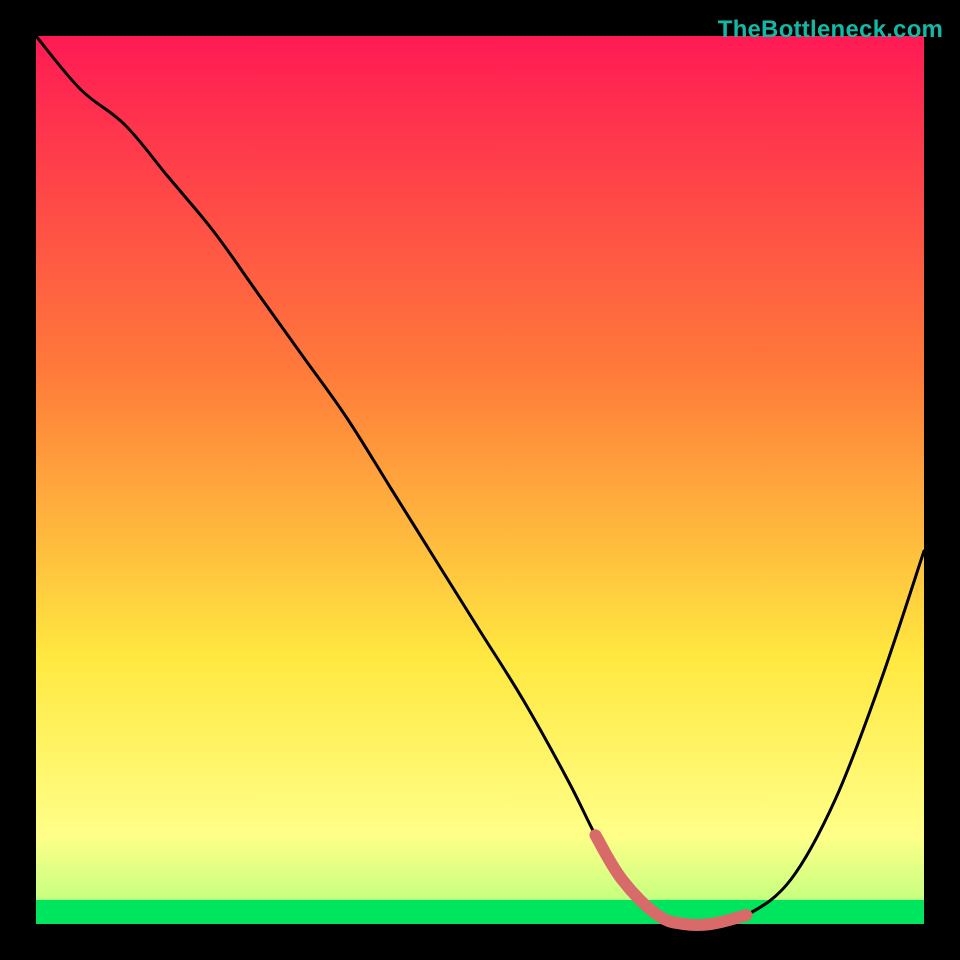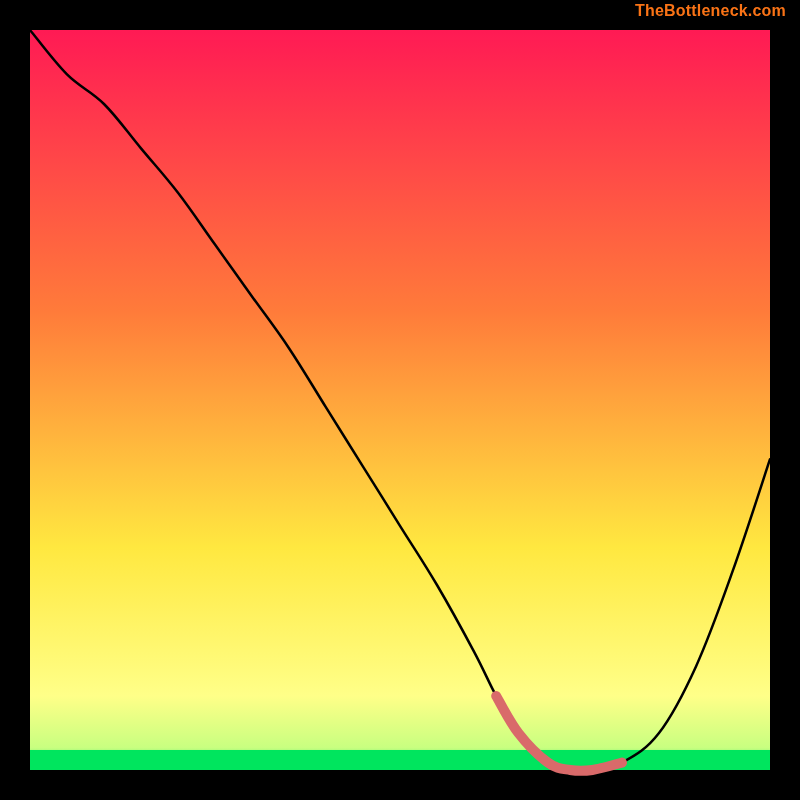--- a/index.html
+++ b/index.html
@@ -11,26 +11,26 @@
     overflow: hidden;
   }
   .stage {
     position: relative;
     width: 800px;
     height: 800px;
     background: #000;
   }
   .watermark {
     position: absolute;
-    top: 2px;
+    top: 14px;
     right: 14px;
     font-family: Arial, Helvetica, sans-serif;
-    font-size: 16px;
+    font-size: 20px;
     font-weight: 600;
-    color: #f97316;
+    color: #14b8a6;
     letter-spacing: 0.2px;
     z-index: 5;
   }
   svg {
     display: block;
   }
 </style>
 </head>
 <body>
 

